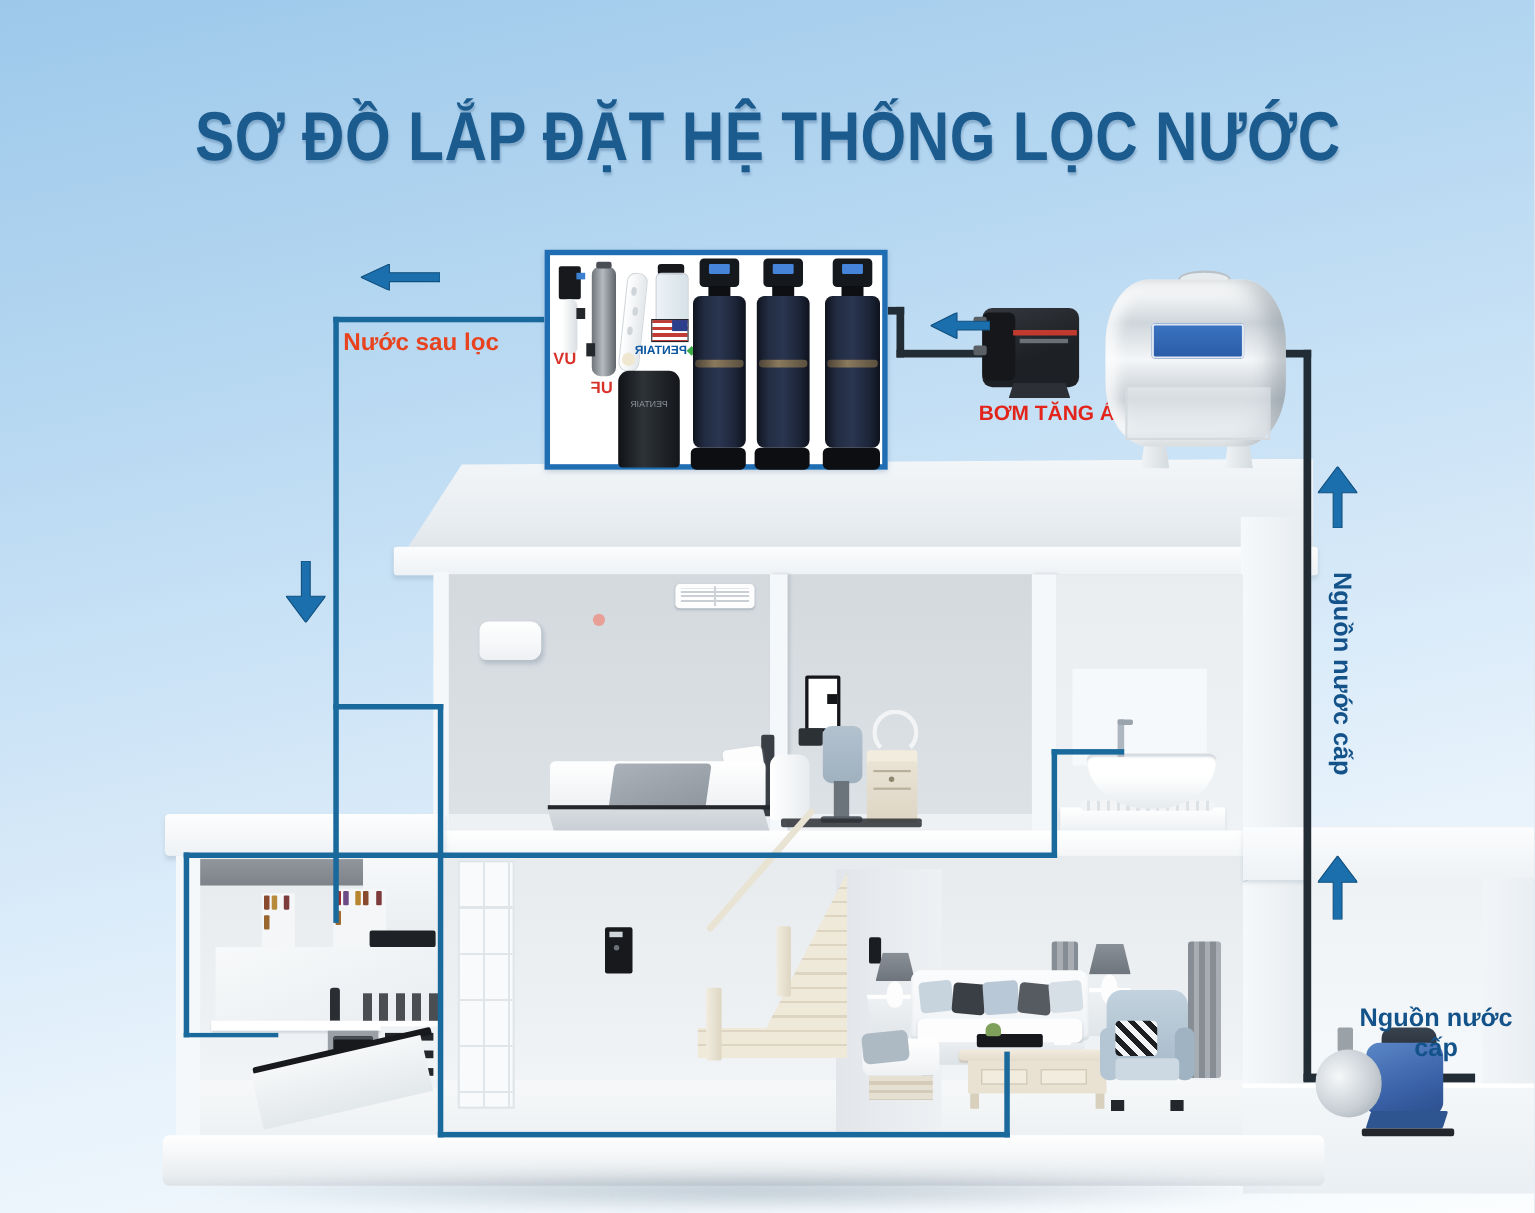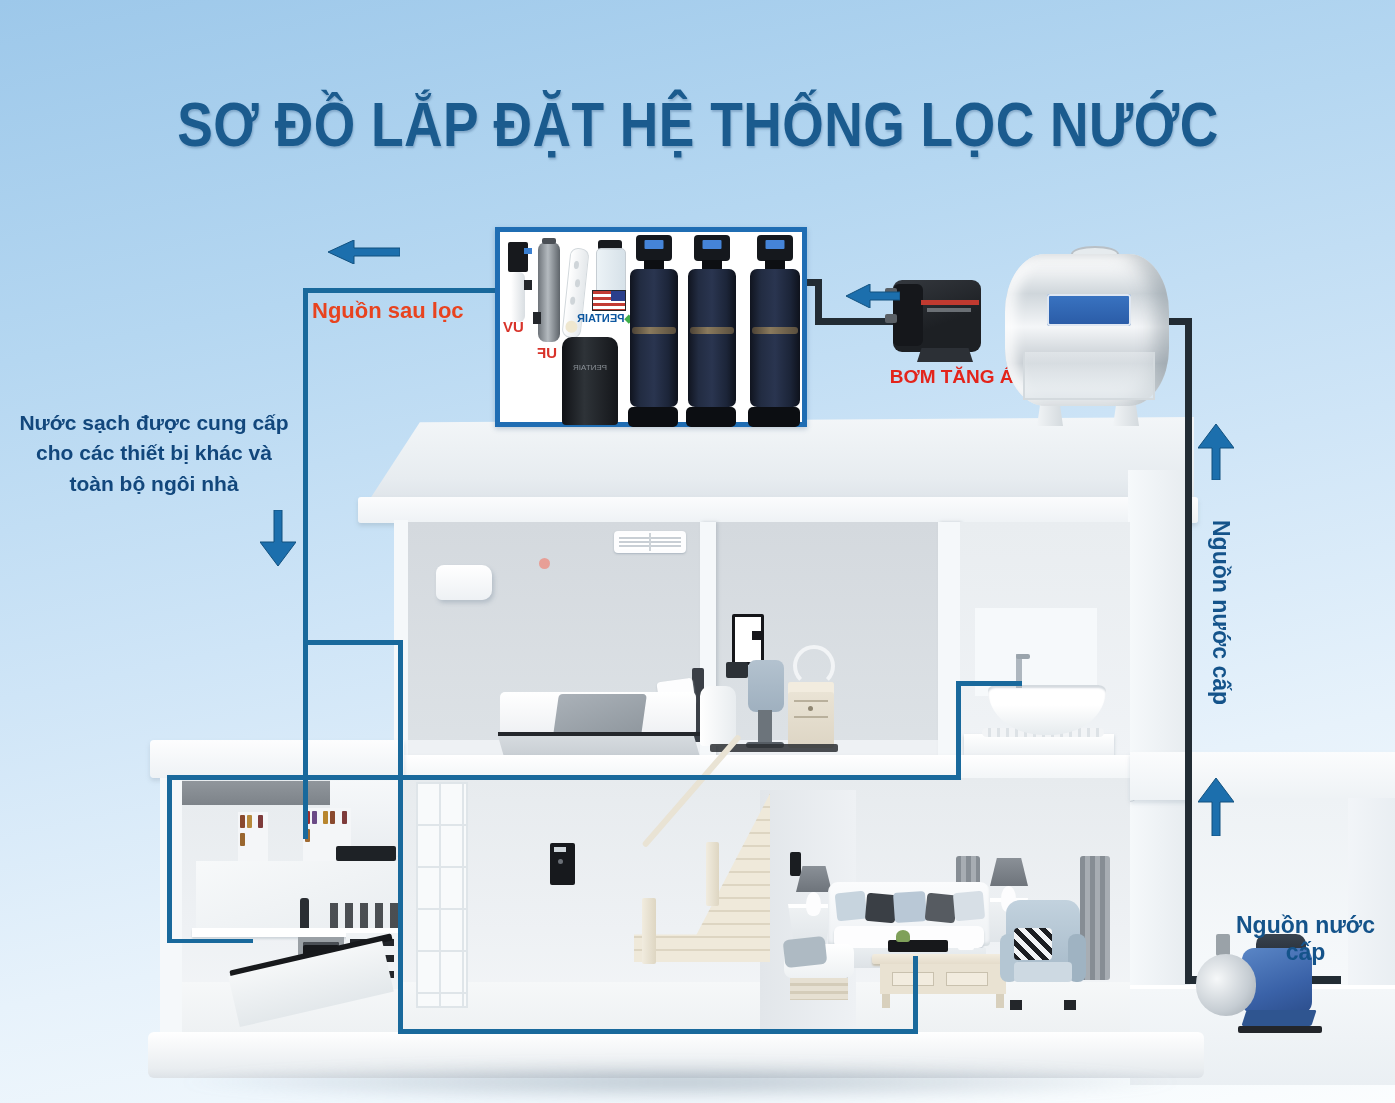--- a/index.html
+++ b/index.html
@@ -345,25 +345,20 @@
   <svg class="arrow-svg" style="left:260px;top:510px;" width="36" height="56" viewBox="0 0 36 56">
       <path d="M14 0 L22 0 L22 32 L36 32 L18 56 L0 32 L14 32 Z"></path>
     </svg>
   <svg class="arrow-svg" style="left:1198px;top:424px;" width="36" height="56" viewBox="0 0 36 56">
       <path d="M18 0 L36 24 L22 24 L22 56 L14 56 L14 24 L0 24 Z"></path>
     </svg>
   <svg class="arrow-svg" style="left:1198px;top:778px;" width="36" height="58" viewBox="0 0 36 58">
       <path d="M18 0 L36 24 L22 24 L22 58 L14 58 L14 24 L0 24 Z"></path>
     </svg>
 
-  <div class="red-label" style="left:312px;top:298px;font-size:22px;font-weight:600;">Nguồn sau lọc</div>
-
-  <div class="note">
-    <span>Nước sạch được cung cấp</span><br>
-    <span>cho các thiết bị khác và</span><br>
-    <span>toàn bộ ngôi nhà</span>
-  </div>
+  <div class="red-label" style="left:312px;top:298px;font-size:22px;font-weight:600;">Nước sau lọc</div>
+
 
   <div class="supply-label" style="left:1234px;top:520px;transform:rotate(90deg);transform-origin:0 0;white-space:nowrap;font-size:23px;font-weight:600;">Nguồn nước cấp</div>
 
   <div class="supply-label" style="left:1218px;top:912px;width:175px;text-align:center;font-size:23px;">Nguồn nước cấp</div>
 
 </div>
 
 </body></html>

